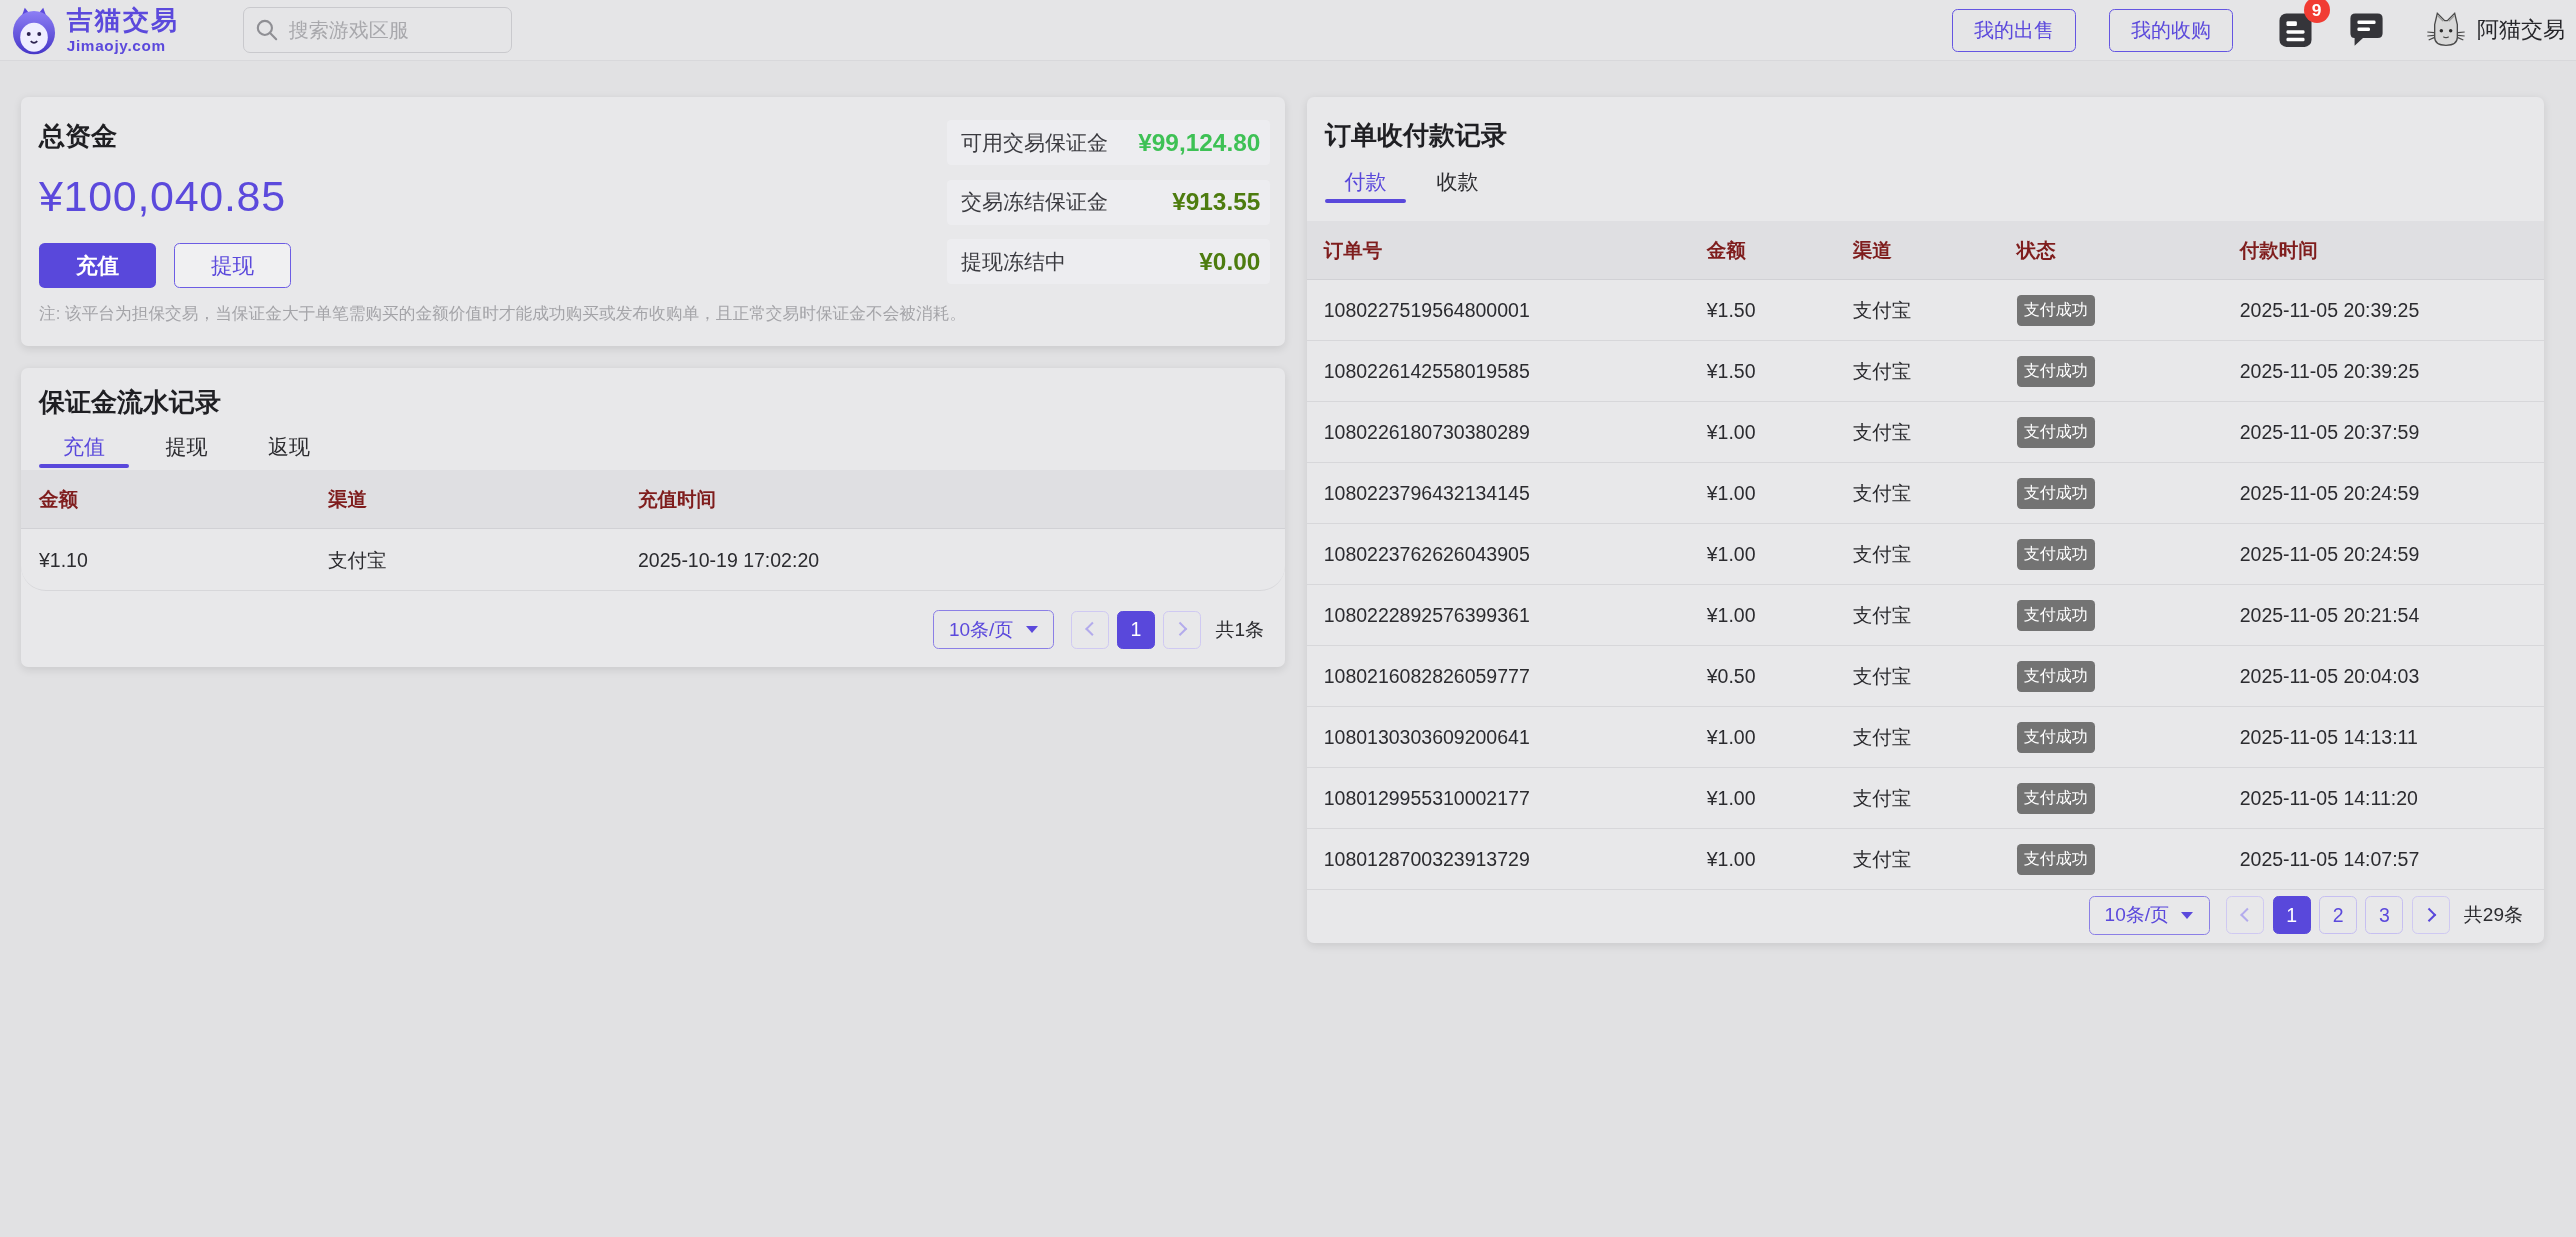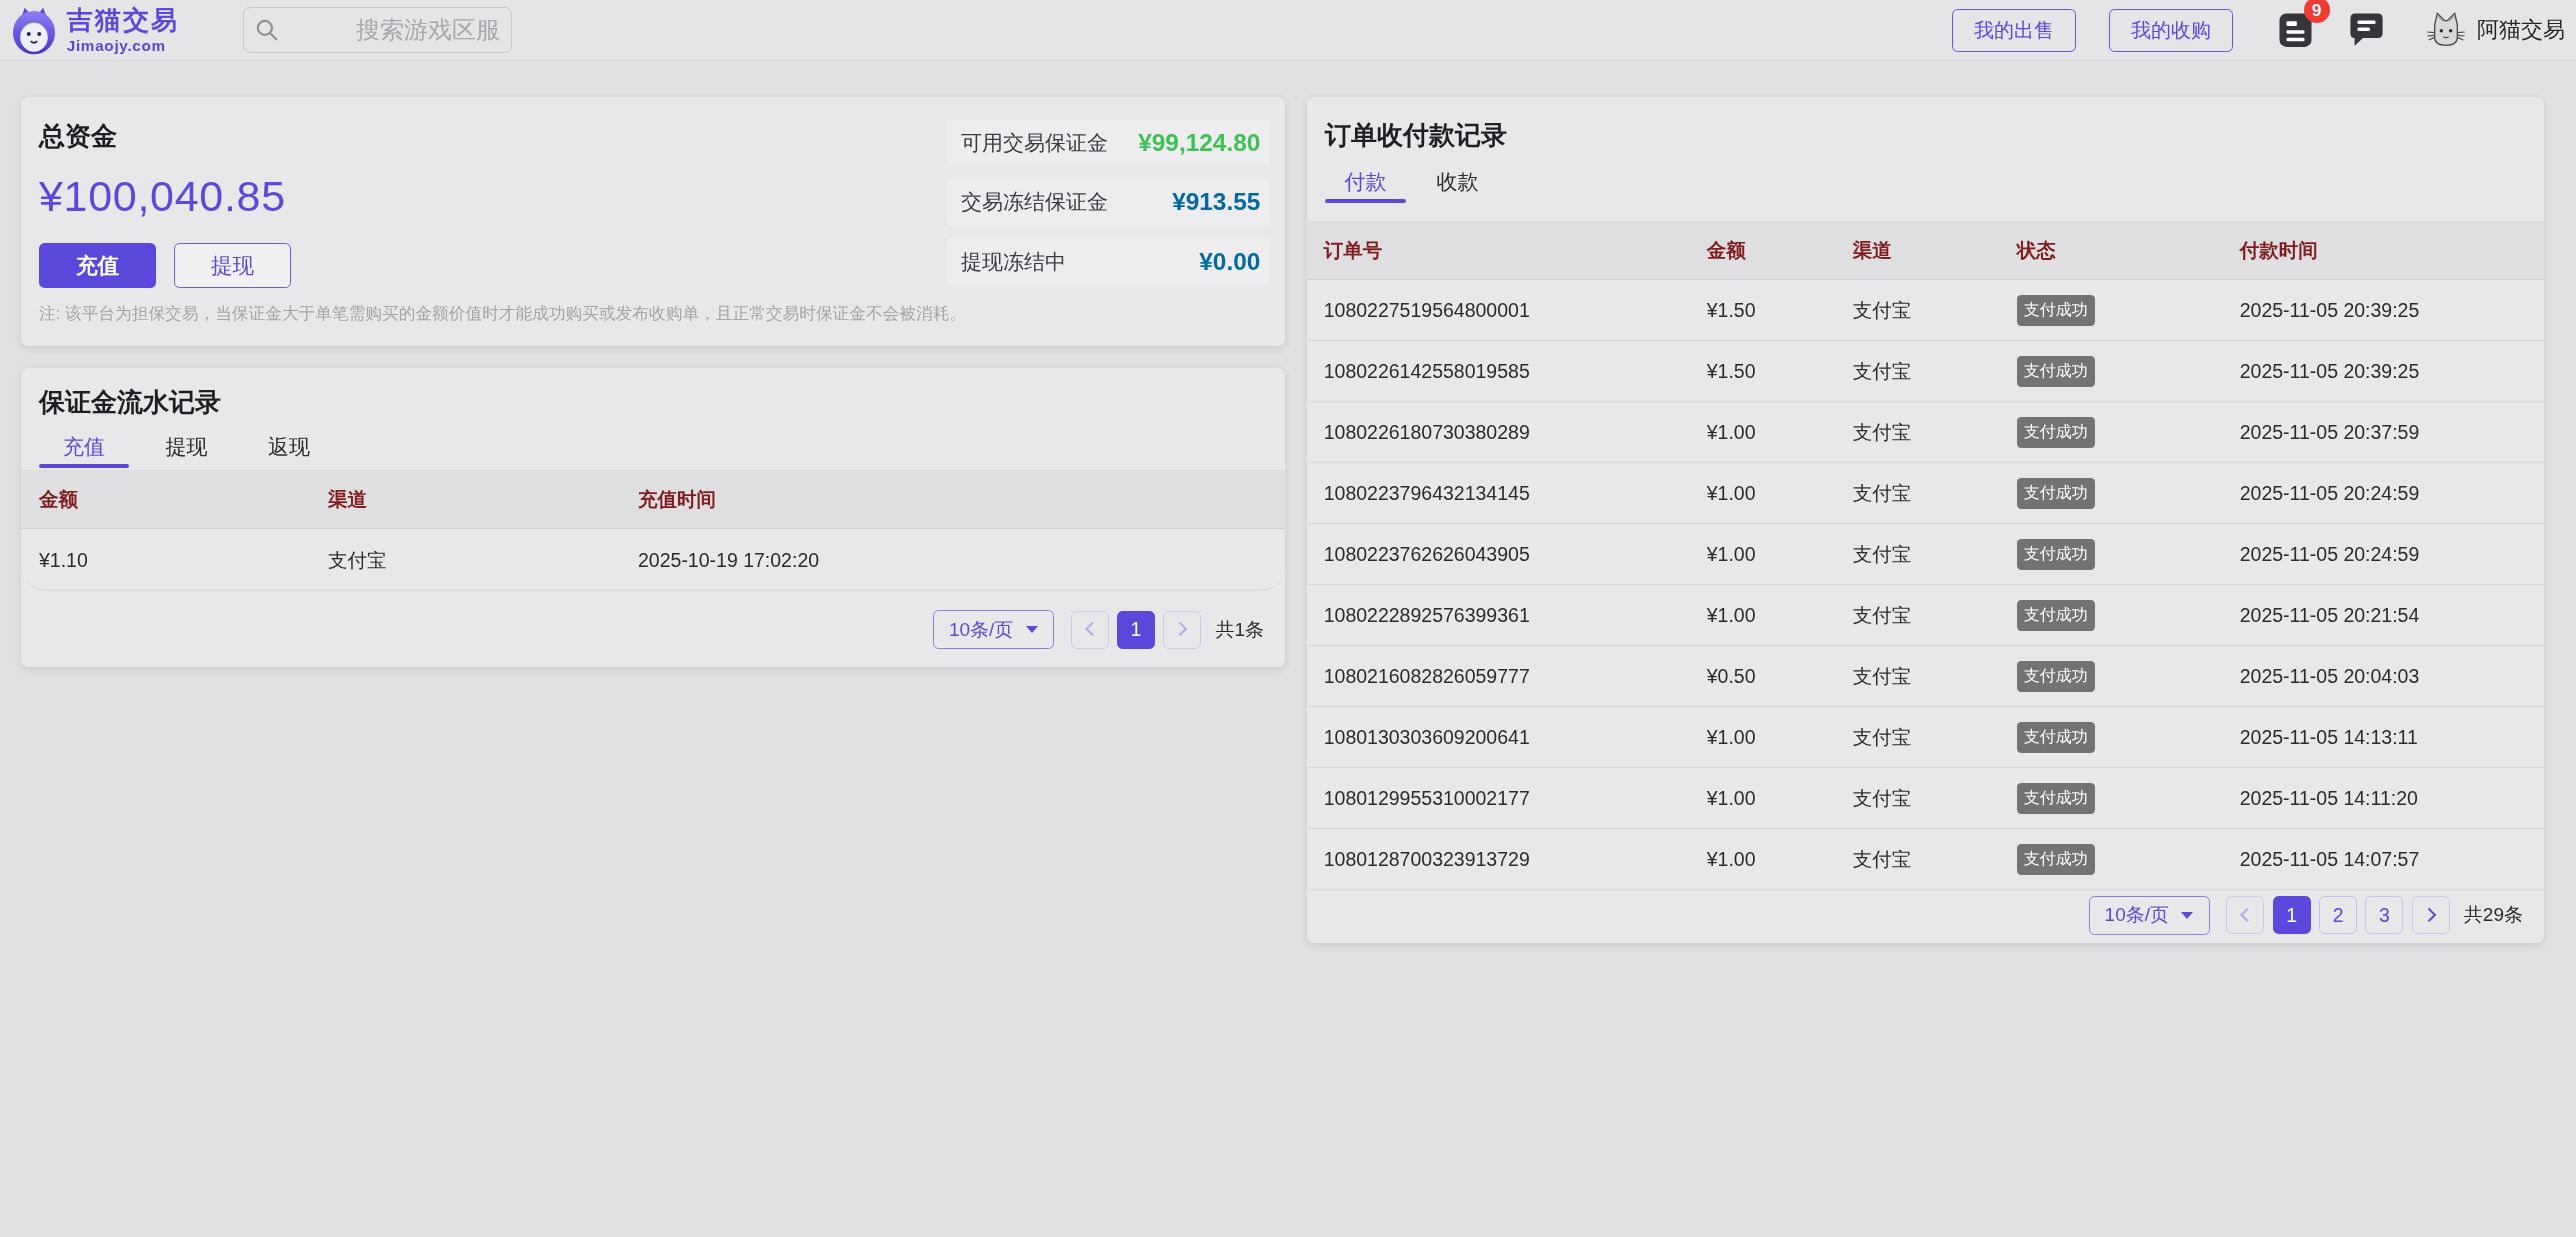--- a/index.html
+++ b/index.html
@@ -20,21 +20,21 @@
   .logo-text { display:flex; flex-direction:column; line-height:1; }
   .logo-title { font-size:26px; font-weight:800; color:#5b49dc; letter-spacing:2.1px; }
   .logo-sub { font-size:15.3px; font-weight:700; color:#5b49dc; margin-top:4.9px; letter-spacing:0.7px; }
   .searchbox {
     margin-left:64px; width:269px; height:46px;
     border:1.4px solid #c9c9cd; border-radius:7px;
     display:flex; align-items:center; padding:0 11px; gap:9.7px; background:transparent;
   }
   .searchbox input {
     flex:1; border:none; outline:none; background:transparent;
-    font-size:24px; color:#b91c1c; font-family:"Liberation Sans", sans-serif; min-width:0;text-align:right;
+    font-size:20px; color:#b91c1c; font-family:"Liberation Sans", sans-serif; min-width:0;
   }
   .searchbox input::placeholder { color:#a8a8ac; }
   .spacer { flex:1; }
   .nav-btn {
     height:43px; padding:0 21px; background:transparent; cursor:pointer;
     border:1.4px solid #6455e2; border-radius:5.6px; color:#5b49dc; font-size:20px;
     font-family:"Liberation Sans", sans-serif; display:flex; align-items:center;
   }
   .nav-btn + .nav-btn { margin-left:33px; }
   .icon-wrap { position:relative; margin-left:45px; cursor:pointer; }
@@ -74,21 +74,21 @@
   }
   .assets-note { position:absolute; left:18px; top:205px; font-size:16.7px; color:#a4a4a8; }
   .assets-stats { position:absolute; left:926px; top:23px; width:323px; display:flex; flex-direction:column; gap:14.6px; }
   .stat-row {
     height:45px; background:#ededf0; border-radius:4.2px;
     display:flex; align-items:center; justify-content:space-between; padding:0 9.7px 0 14px;
   }
   .stat-label { font-size:21px; color:#3a3a3f; }
   .stat-value { font-size:24.4px; font-weight:700; }
   .stat-value.green { color:#3ec155; }
-  .stat-value.red { color:#0369a1;text-align:right; }
+  .stat-value.red { color:#4d7c0f;text-align:right; }
 
   
   .tabs { position:absolute; left:18px; display:flex; gap:12.5px; }
   .tab { position:relative; height:36px; display:flex; align-items:center; padding:0 24px; font-size:21px; color:#2b2b2f; cursor:pointer; }
   .tab.active { color:#5948db; }
   .tab.active::after {
     content:""; position:absolute; left:0; right:0; bottom:-2.8px; height:4.2px;
     background:#5948db; border-radius:2.1px;
   }
 

